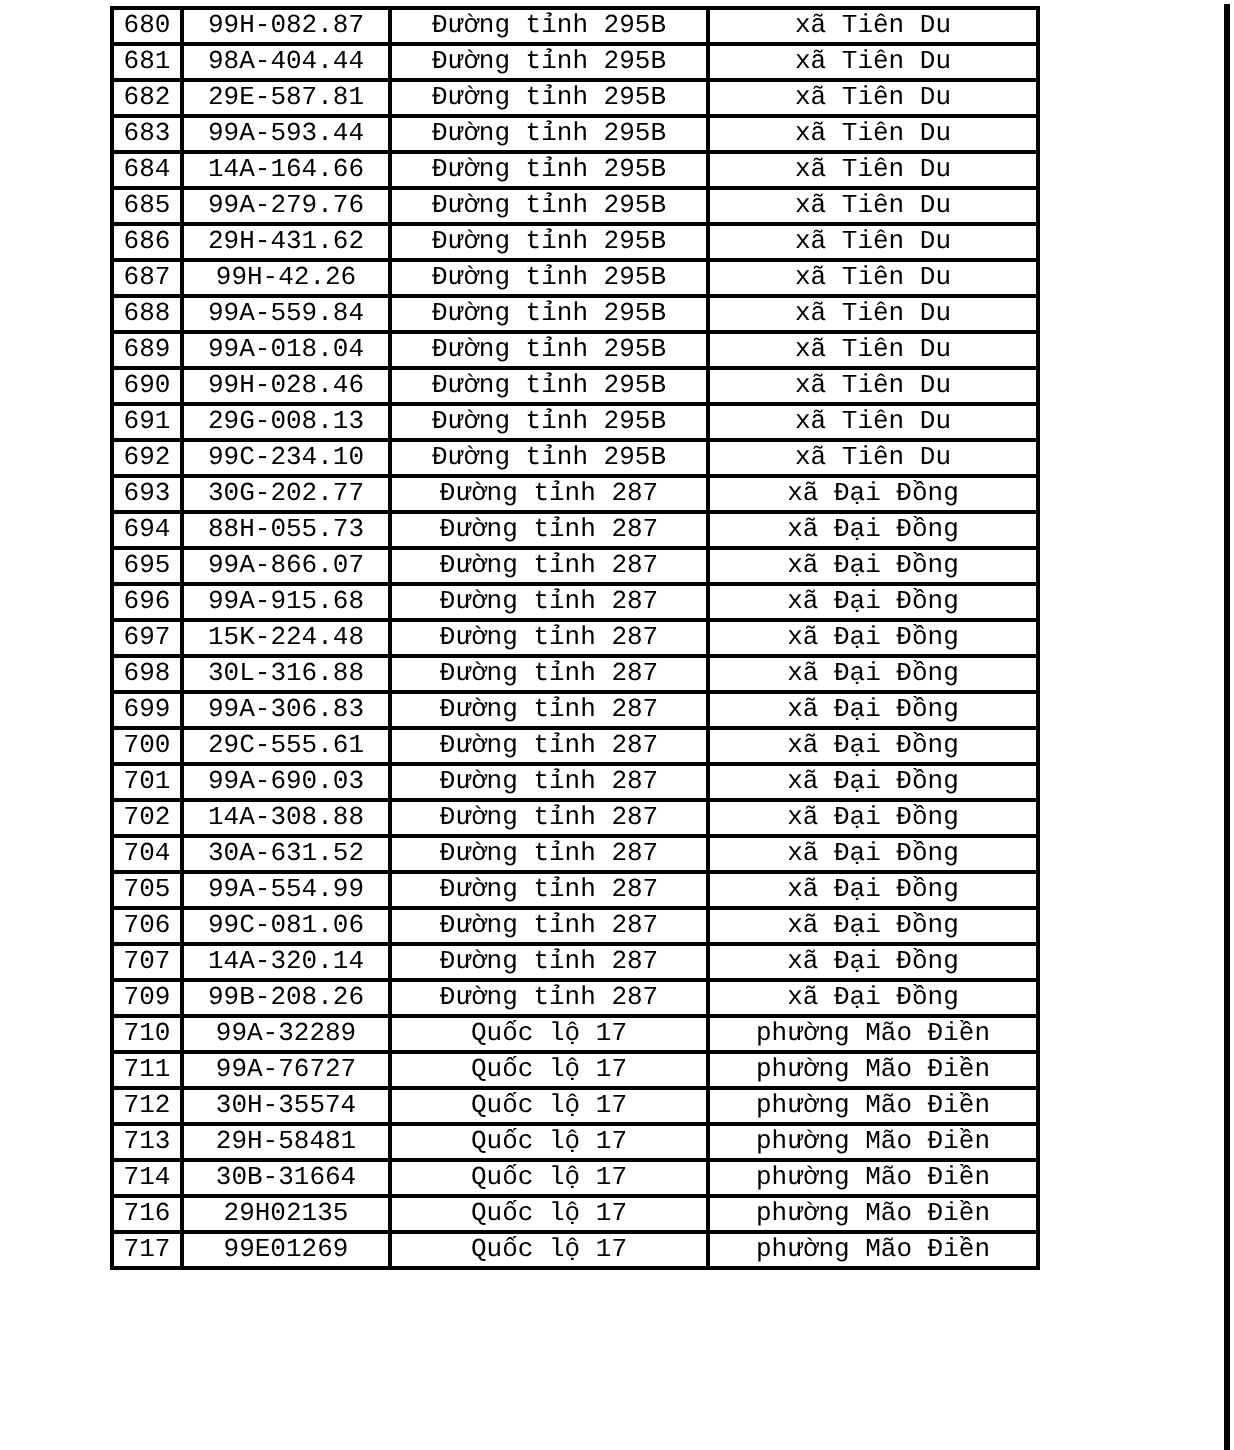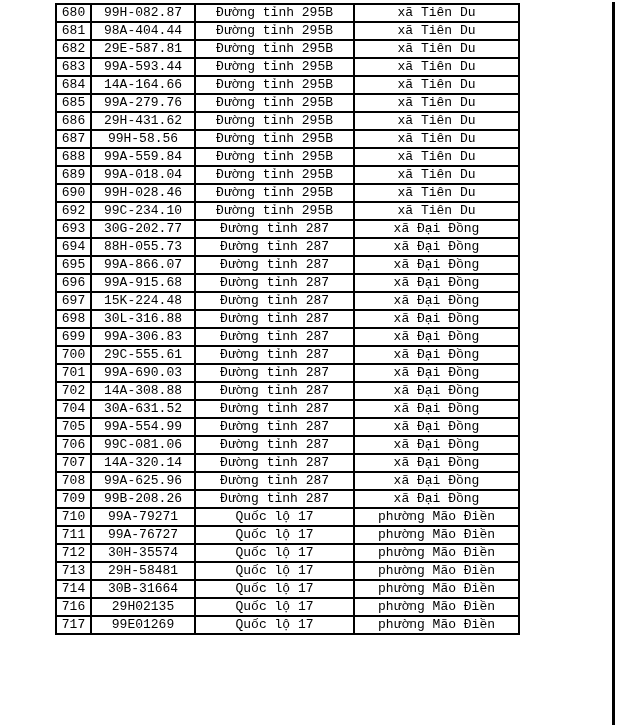--- a/index.html
+++ b/index.html
@@ -107,21 +107,21 @@
 
         <tr>
           <td>686</td>
           <td>29H-431.62</td>
           <td>Đường tỉnh 295B</td>
           <td>xã Tiên Du</td>
         </tr>
 
         <tr>
           <td>687</td>
-          <td>99H-58.56</td>
+          <td>99H-42.26</td>
           <td>Đường tỉnh 295B</td>
           <td>xã Tiên Du</td>
         </tr>
 
         <tr>
           <td>688</td>
           <td>99A-559.84</td>
           <td>Đường tỉnh 295B</td>
           <td>xã Tiên Du</td>
         </tr>
@@ -133,20 +133,26 @@
           <td>xã Tiên Du</td>
         </tr>
 
         <tr>
           <td>690</td>
           <td>99H-028.46</td>
           <td>Đường tỉnh 295B</td>
           <td>xã Tiên Du</td>
         </tr>
 
+        <tr>
+          <td>691</td>
+          <td>29G-008.13</td>
+          <td>Đường tỉnh 295B</td>
+          <td>xã Tiên Du</td>
+        </tr>
 
         <tr>
           <td>692</td>
           <td>99C-234.10</td>
           <td>Đường tỉnh 295B</td>
           <td>xã Tiên Du</td>
         </tr>
 
         <tr>
           <td>693</td>
@@ -240,37 +246,31 @@
           <td>xã Đại Đồng</td>
         </tr>
 
         <tr>
           <td>707</td>
           <td>14A-320.14</td>
           <td>Đường tỉnh 287</td>
           <td>xã Đại Đồng</td>
         </tr>
 
-        <tr>
-          <td>708</td>
-          <td>99A-625.96</td>
-          <td>Đường tỉnh 287</td>
-          <td>xã Đại Đồng</td>
-        </tr>
 
         <tr>
           <td>709</td>
           <td>99B-208.26</td>
           <td>Đường tỉnh 287</td>
           <td>xã Đại Đồng</td>
         </tr>
 
         <tr>
           <td>710</td>
-          <td>99A-79271</td>
+          <td>99A-32289</td>
           <td>Quốc lộ 17</td>
           <td>phường Mão Điền</td>
         </tr>
 
         <tr>
           <td>711</td>
           <td>99A-76727</td>
           <td>Quốc lộ 17</td>
           <td>phường Mão Điền</td>
         </tr>

